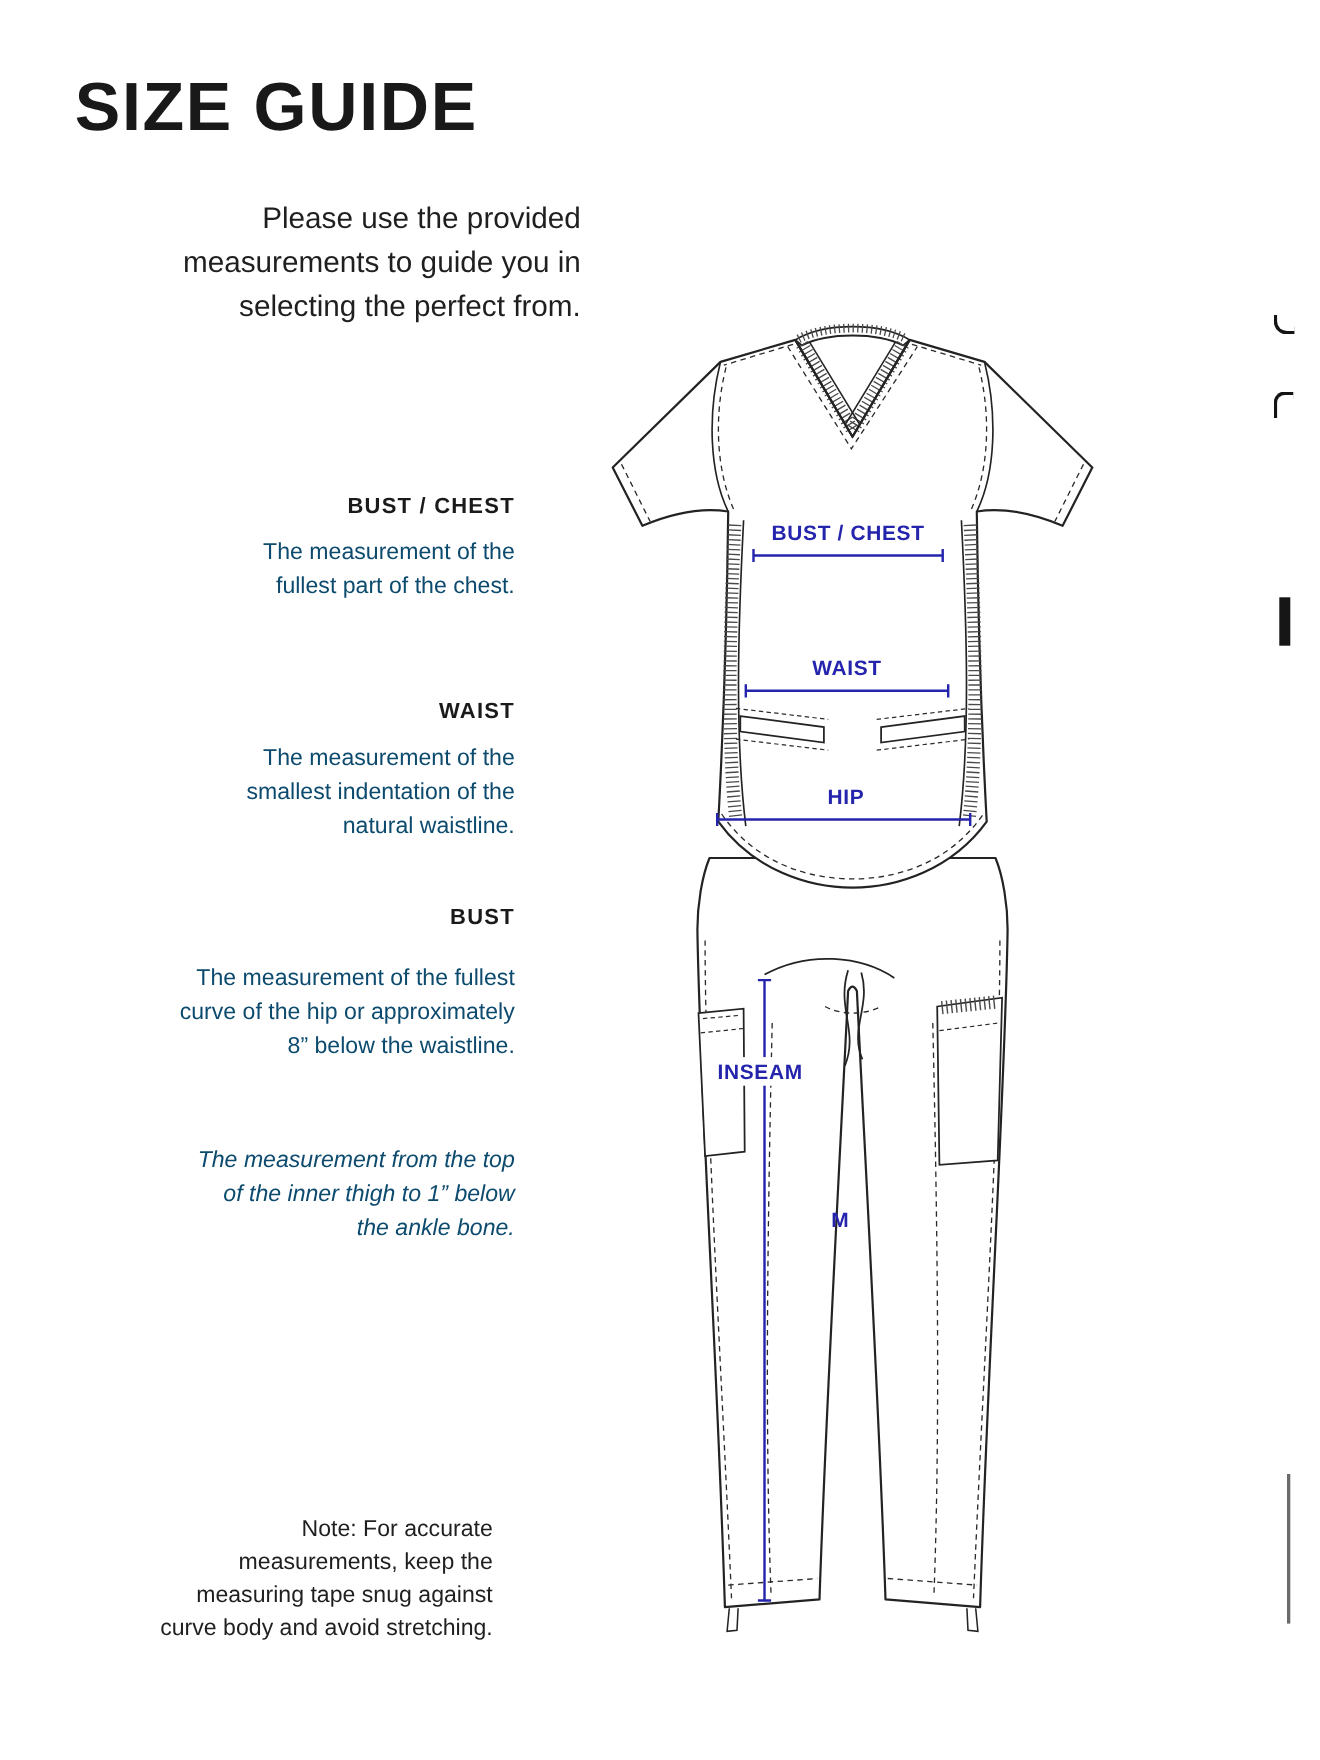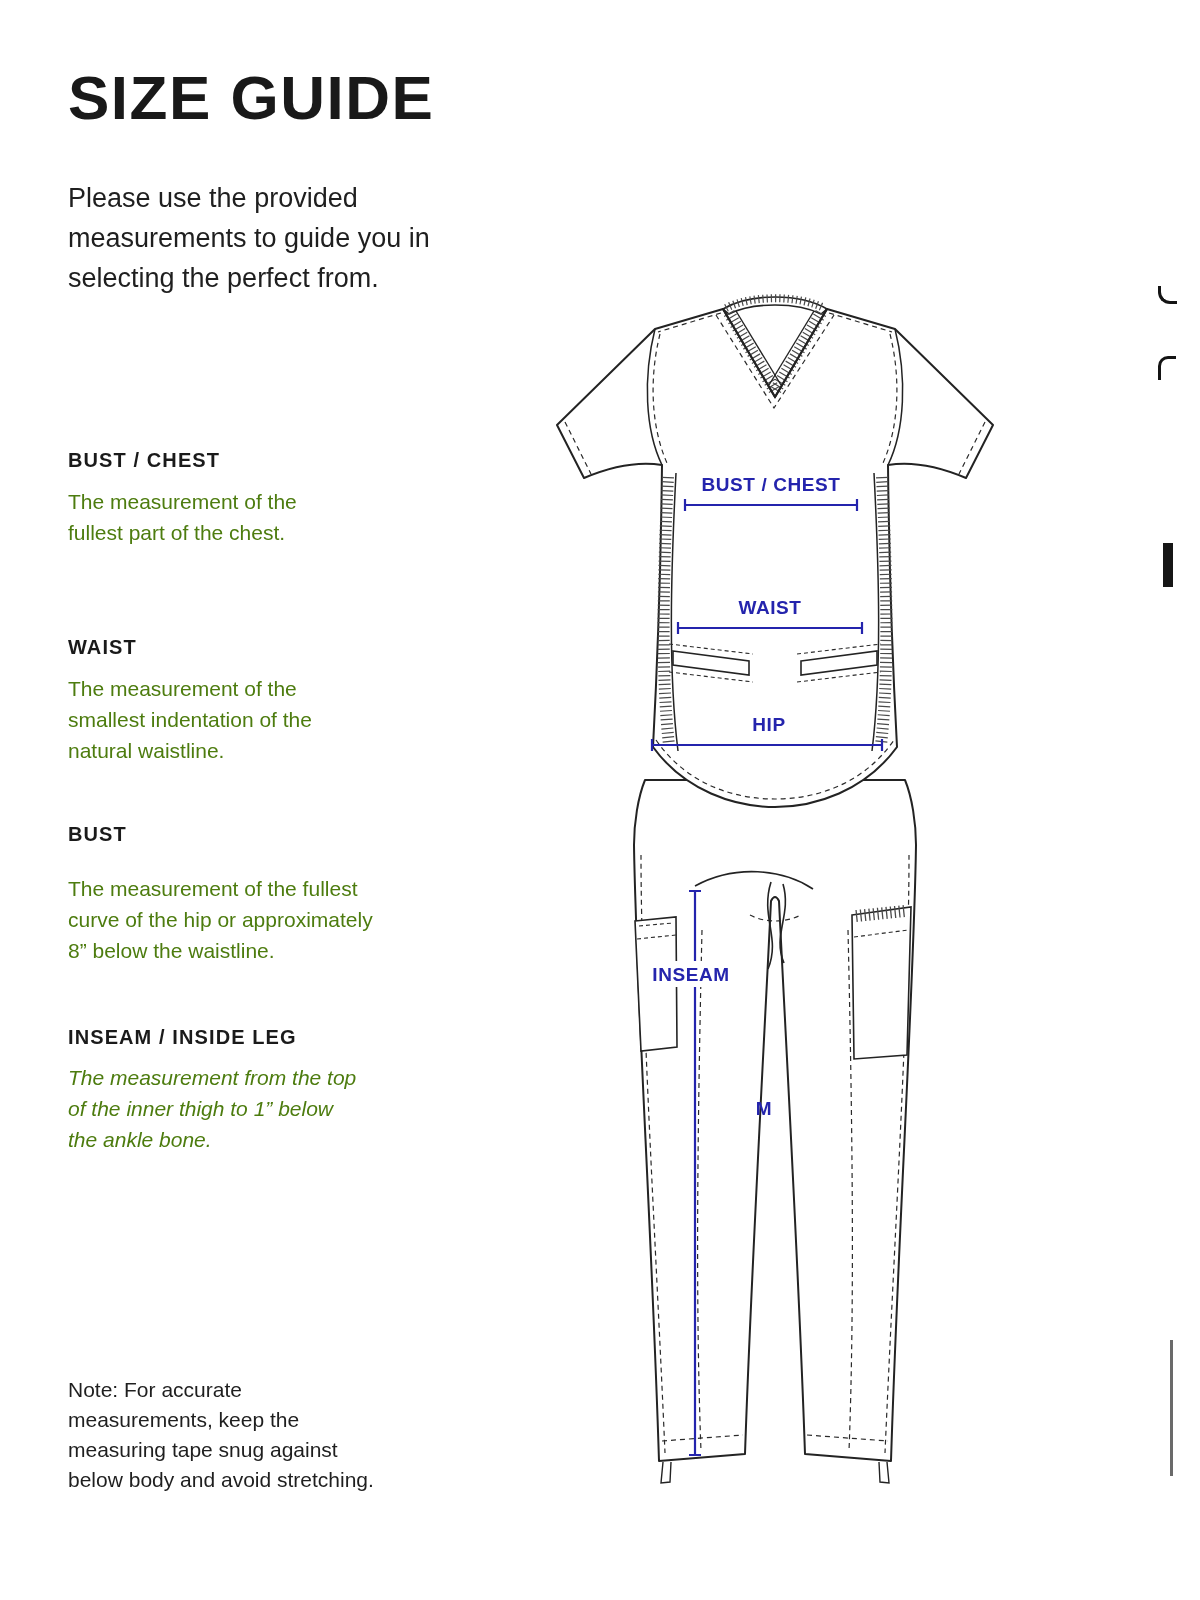--- a/index.html
+++ b/index.html
@@ -1,24 +1,24 @@
 <!DOCTYPE html>
 <html style="--anno: #2424ad;"><head>
 <meta charset="utf-8">
 <style>
   html,body{margin:0;padding:0;background:#fff;}
   .canvas{position:relative;width:1200px;height:1600px;background:#ffffff;overflow:hidden;
-          font-family:"Liberation Sans",sans-serif;color:#1d1d1d;}
+          font-family:"Liberation Sans",sans-serif;color:#1d1d1d;text-align:right;}
   .title{position:absolute;left:68px;top:62px;font-size:62px;font-weight:700;
          letter-spacing:1.5px;color:#191919;margin:0;}
   .intro{position:absolute;left:68px;top:178px;width:460px;font-size:27px;line-height:40px;
          white-space:pre-line;margin:0;color:#1f1f1f;}
   .section{position:absolute;left:68px;width:400px;}
   .sec-head{font-size:20px;font-weight:700;letter-spacing:1.1px;margin:0 0 10px 0;color:#1a1a1a;}
-  .sec-body{font-size:21px;line-height:31px;margin:0;white-space:pre-line;color:#4d7c0f;}
+  .sec-body{font-size:21px;line-height:31px;margin:0;white-space:pre-line;color:#0c4a6e;}
   .sec-bust{top:449px;} .sec-bust .sec-body{margin-top:14px;}
   .sec-waist{top:636px;} .sec-waist .sec-body{margin-top:14px;}
   .sec-hips{top:823px;} .sec-hips .sec-body{margin-top:27px;}
   .sec-inseam{top:1026px;} .sec-inseam .sec-body{margin-top:13px;font-style:italic;}
   .note{position:absolute;left:68px;top:1375px;width:380px;font-size:21px;line-height:30px;
         margin:0;white-space:pre-line;color:#1f1f1f;}
   .note b{font-weight:400;}
   svg.illust{position:absolute;left:545px;top:285px;}
   .anno path{stroke:var(--anno,#2424ad);stroke-width:2.2;fill:none;}
   .anno text{fill:var(--anno,#2424ad);font-family:"Liberation Sans",sans-serif;font-size:19px;
@@ -57,30 +57,29 @@
   </div>
 
   <div class="section sec-hips">
     <h2 class="sec-head">BUST</h2>
     <p class="sec-body">The measurement of the fullest
 curve of the hip or approximately
 8” below the waistline.</p>
   </div>
 
   <div class="section sec-inseam">
-    <h2 class="sec-head">INSEAM / INSIDE LEG</h2>
     <p class="sec-body">The measurement from the top
 of the inner thigh to 1” below
 the ankle bone.</p>
   </div>
 
   <p class="note"><b>Note:</b> <span>For accurate
 measurements, keep the
 measuring tape snug against
-below body and avoid stretching.</span></p>
+curve body and avoid stretching.</span></p>
 
   <svg class="illust" width="450" height="1245" viewBox="0 0 450 1245">
 
     <g>
       <path d="M100 495 L360 495 C367 512 371 538 371 560 C369 700 353 950 346 1176 L260 1169
                C254 990 241 760 234 616 Q230 608 226 616 C219 760 206 990 200 1169 L114 1176
                C107 950 91 700 89 560 C89 538 93 512 100 495 Z" fill="#ffffff" stroke="#232323" stroke-width="2" stroke-linejoin="round"></path>
       <g fill="none" stroke="#2a2a2a" stroke-width="1.2" stroke-dasharray="5 4">
         <path d="M96 570 C96 720 111 960 120 1168"></path>
         <path d="M364 570 C364 720 349 960 340 1168"></path>

